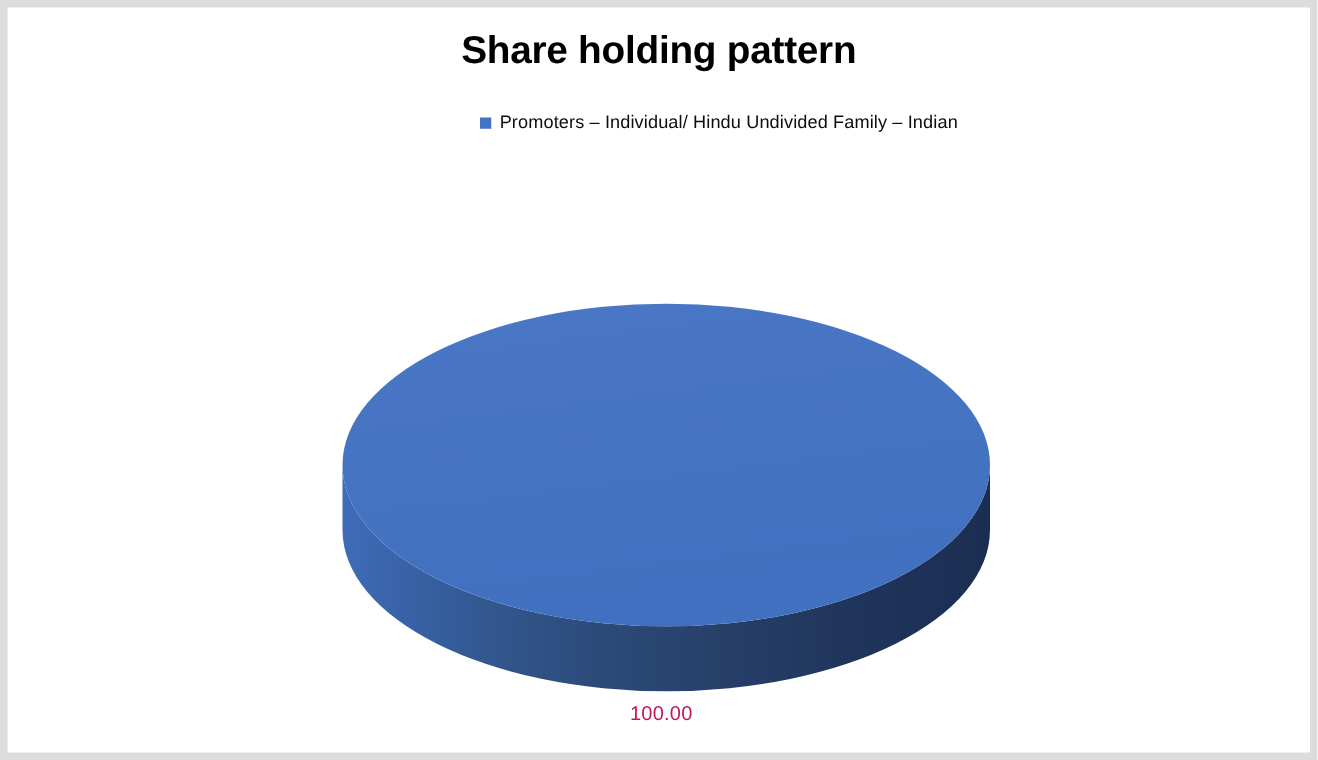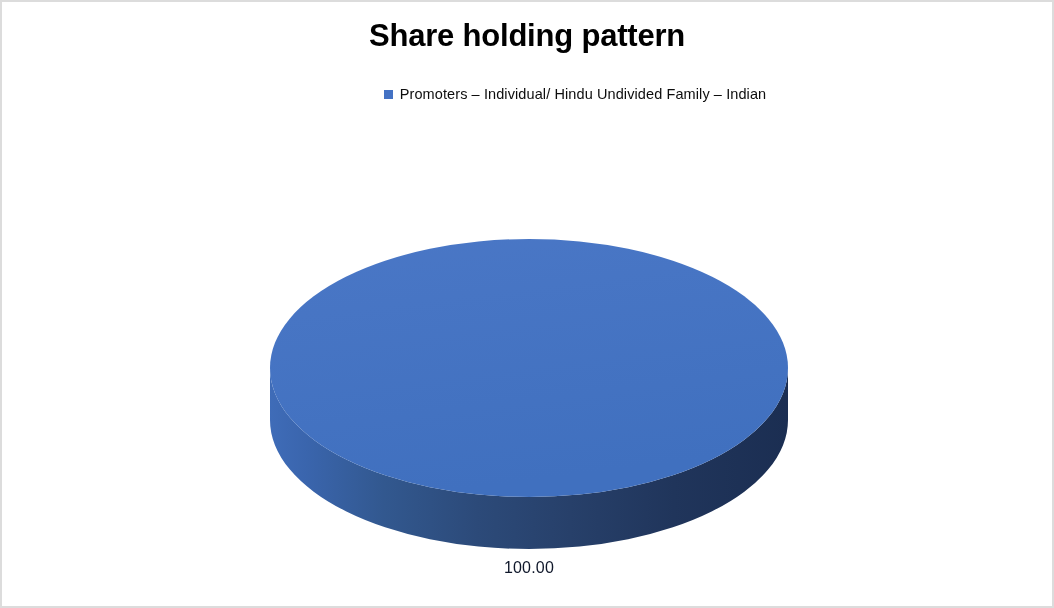--- a/index.html
+++ b/index.html
@@ -8,21 +8,21 @@
     padding: 0;
     background: #ffffff;
   }
 
   #chart-frame {
     position: relative;
     width: 1054px;
     height: 608px;
     box-sizing: border-box;
     background: #ffffff;
-    border: 2px solid #22c55e;
+    border: 6px solid #22c55e;
     overflow: hidden;
     font-family: "Liberation Sans", sans-serif;
   }
 
   
   #chart-title {
     position: absolute;
     top: 16px;
     left: 0;
     width: 100%;
@@ -86,21 +86,21 @@
 
   
   #data-label-100 {
     position: absolute;
     left: 0;
     top: 557px;
     width: 100%;
     text-align: center;
     font-family: "Liberation Sans", sans-serif;
     font-size: 16px;
-    color: #0f172a;
+    color: #be185d;
     letter-spacing: 0.2px;
   }
   #data-label-100 .dl-inner {
     position: relative;
     left: 2px;
   }
 </style>
 </head>
 <body>
 

